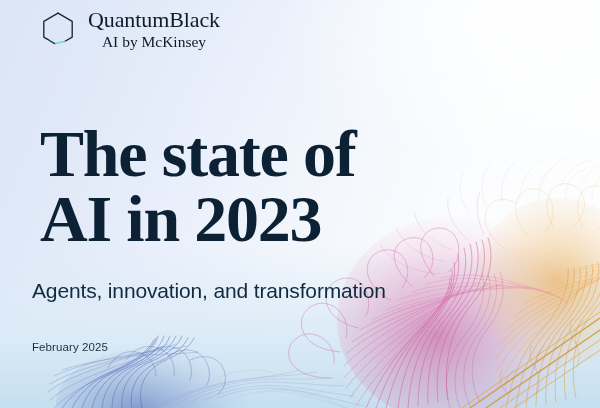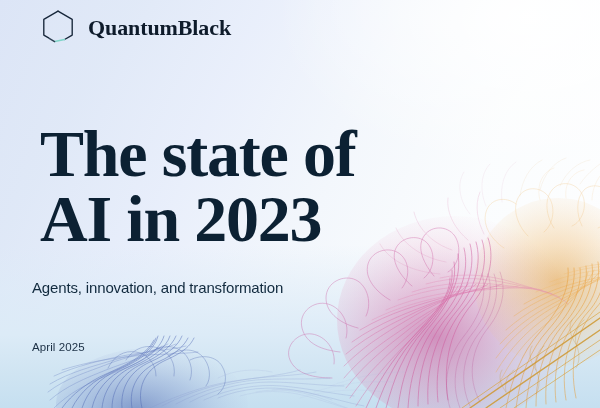--- a/index.html
+++ b/index.html
@@ -56,21 +56,20 @@
     width: 40px;
     height: 38px;
     display: block;
     flex: 0 0 auto;
   }
   .brand-words {
     display: flex;
     flex-direction: column;
     line-height: 1;
     padding-top: 1px;
-    font-weight: bold;
   }
   .brand-name {
     font-family: "Liberation Serif", serif;
     font-size: 22px;
     letter-spacing: -0.1px;
     color: #0e1b2b;
     white-space: nowrap;
   }
   .brand-sub {
     font-family: "Liberation Serif", serif;
@@ -95,21 +94,21 @@
     color: #0c2133;
     margin: 9px;
   }
   .headline-line { display: block; white-space: nowrap; }
 
   .subtitle {
     position: absolute;
     left: 32px;
     top: 279px;
     font-family: "Liberation Sans", sans-serif;
-    font-size: 15px;
+    font-size: 21px;
     letter-spacing: -0.15px;
     color: #112a3e;
     white-space: nowrap;
   }
 
   .dateline {
     position: absolute;
     left: 32px;
     top: 341px;
     font-family: "Liberation Sans", sans-serif;
@@ -359,25 +358,26 @@
 
         <path d="M20 3.2 L34.2 11.3 L34.2 27.1 L26.6 31.5" fill="none" stroke="#16263a" stroke-width="1.35" stroke-linecap="round" stroke-linejoin="round"></path>
         <path d="M20 3.2 L5.8 11.3 L5.8 27.1 L10.6 29.9" fill="none" stroke="#16263a" stroke-width="1.35" stroke-linecap="round" stroke-linejoin="round"></path>
 
         <path d="M16.6 33.6 L26.6 31.5" fill="none" stroke="#7fd4c8" stroke-width="1.5" stroke-linecap="round"></path>
         <path d="M11.2 30.4 L16.6 33.6" fill="none" stroke="#2d3f52" stroke-width="1.4" stroke-linecap="round"></path>
       </svg>
     </span>
     <span class="brand-words">
       <span class="brand-name">QuantumBlack</span>
+      <span class="brand-sub">AI by McKinsey</span>
     </span>
   </div>
 
   <h1 class="headline">
     <span class="headline-line">The state of</span>
     <span class="headline-line">AI in 2023</span>
   </h1>
 
   <div class="subtitle">Agents, innovation, and transformation</div>
 
-  <div class="dateline">April 2025</div>
+  <div class="dateline">February 2025</div>
 
 </div>
 
 </body></html>

